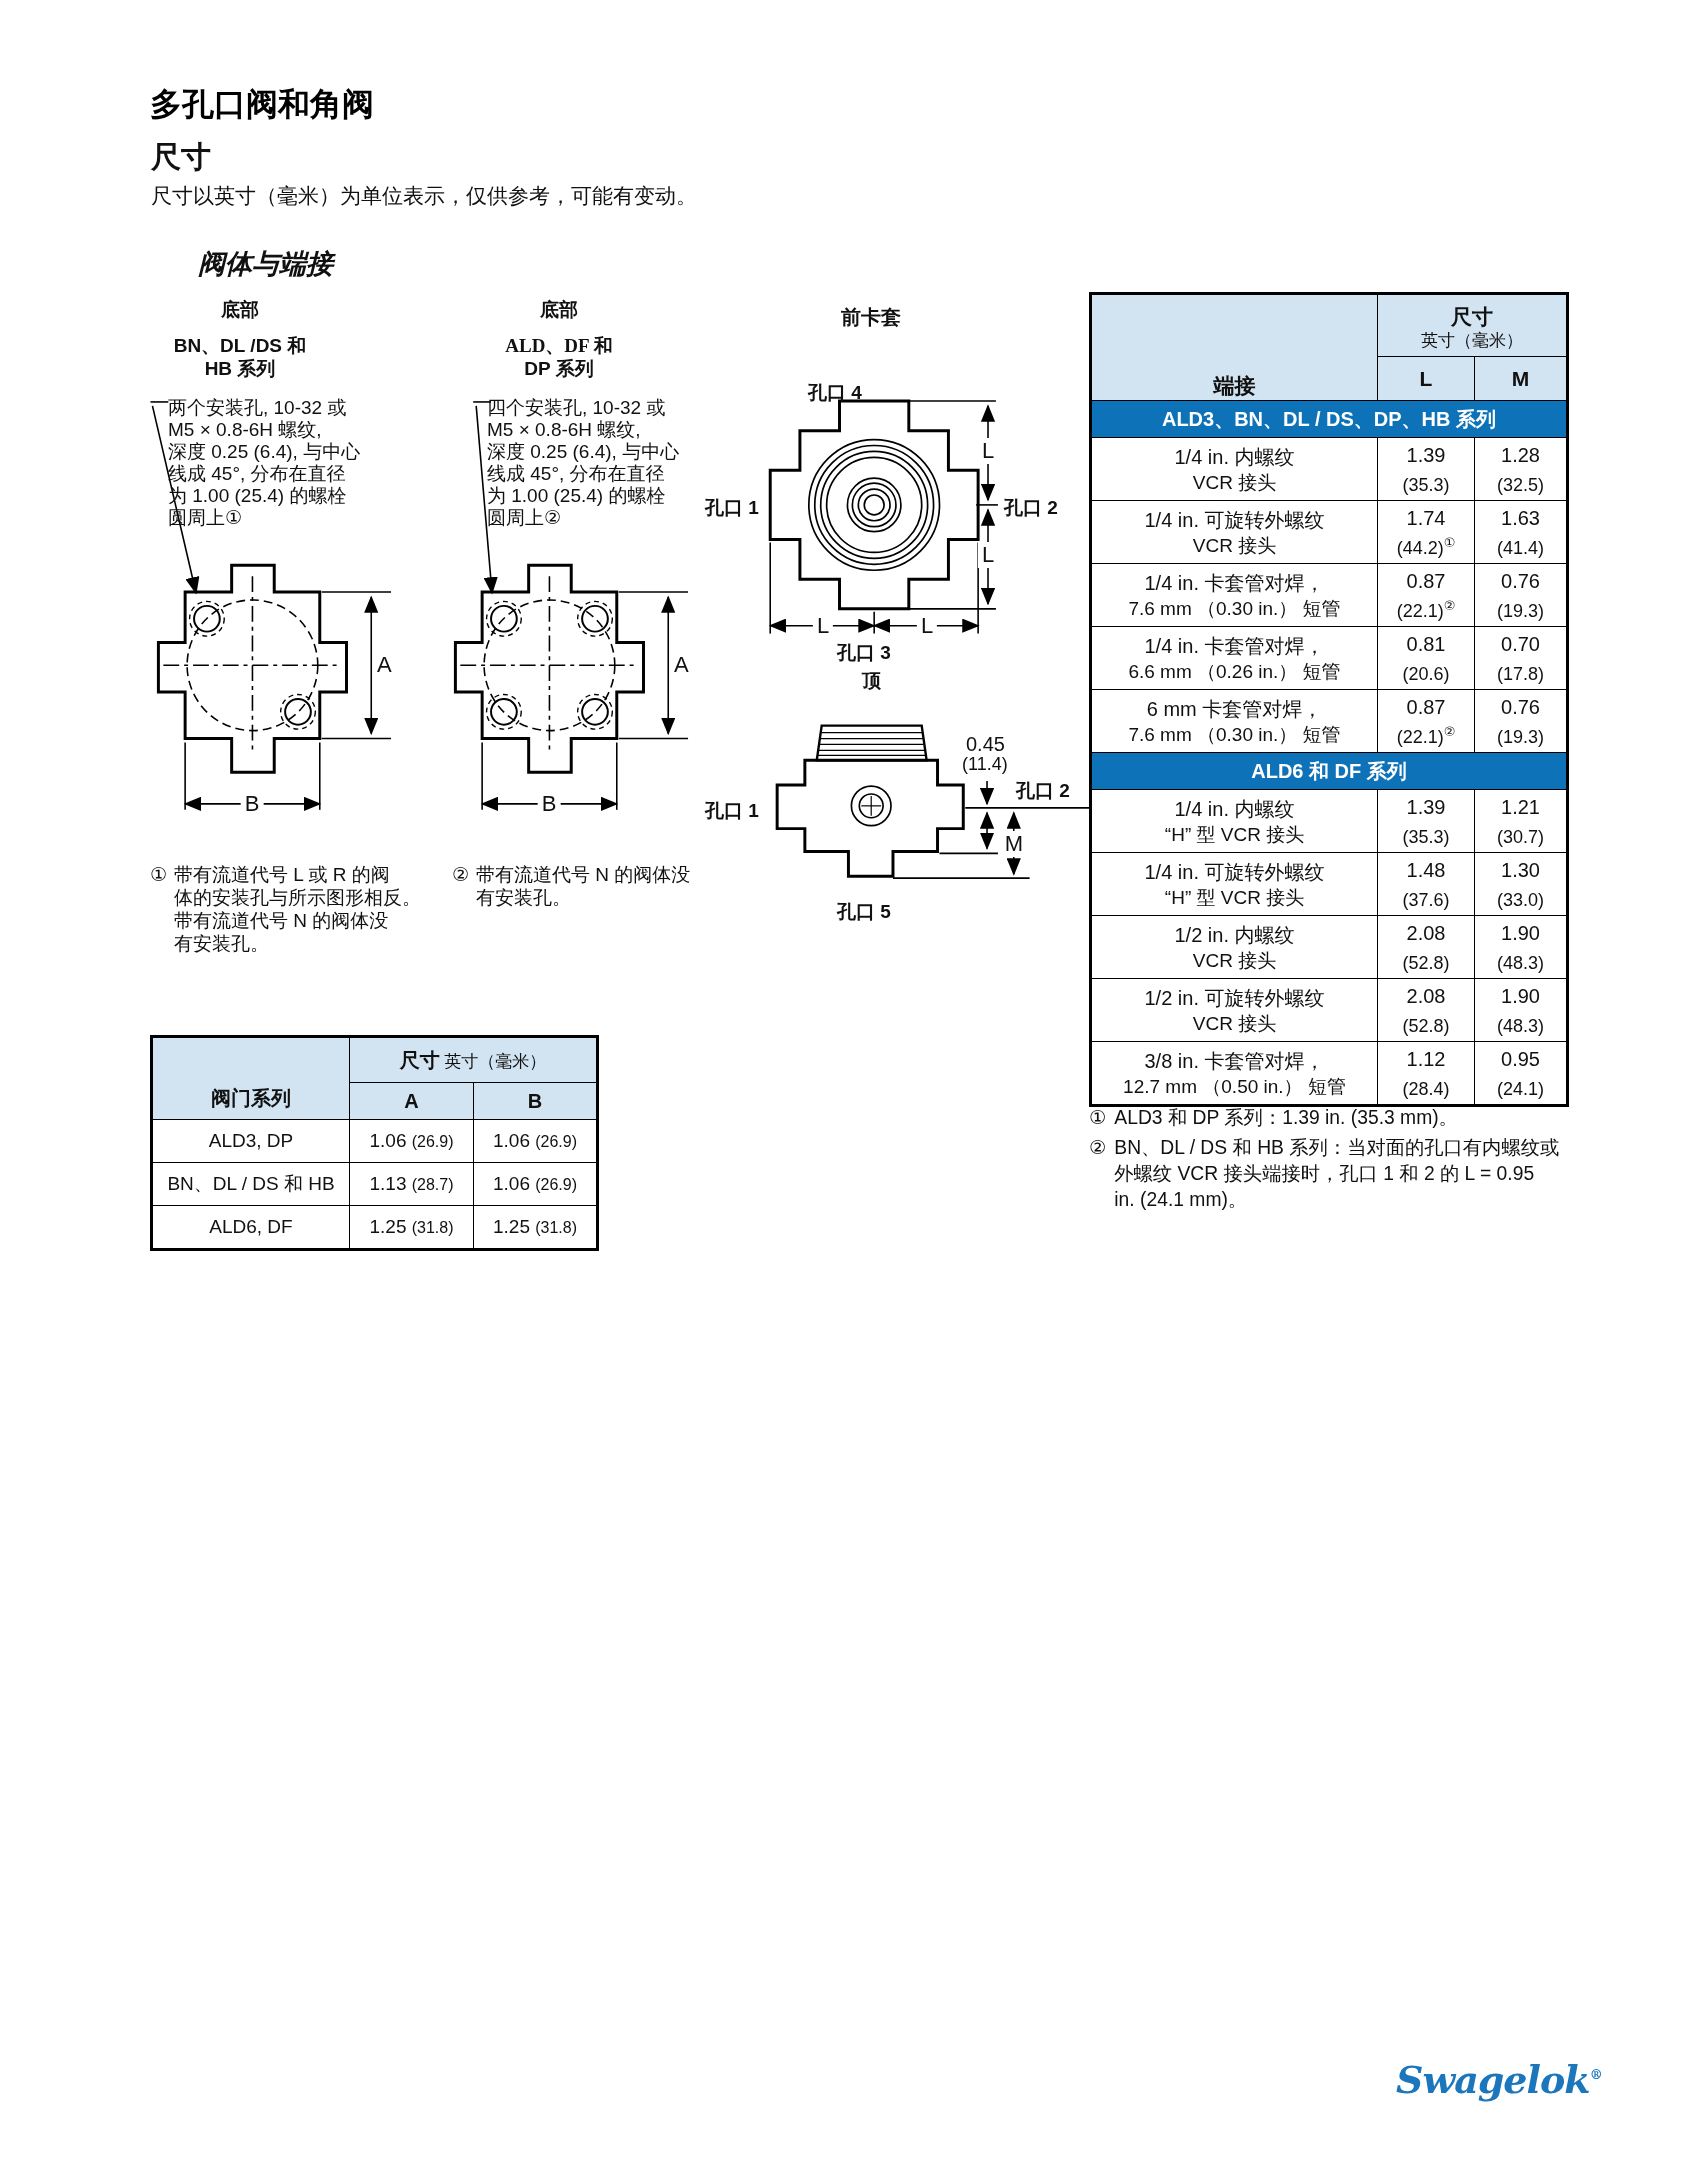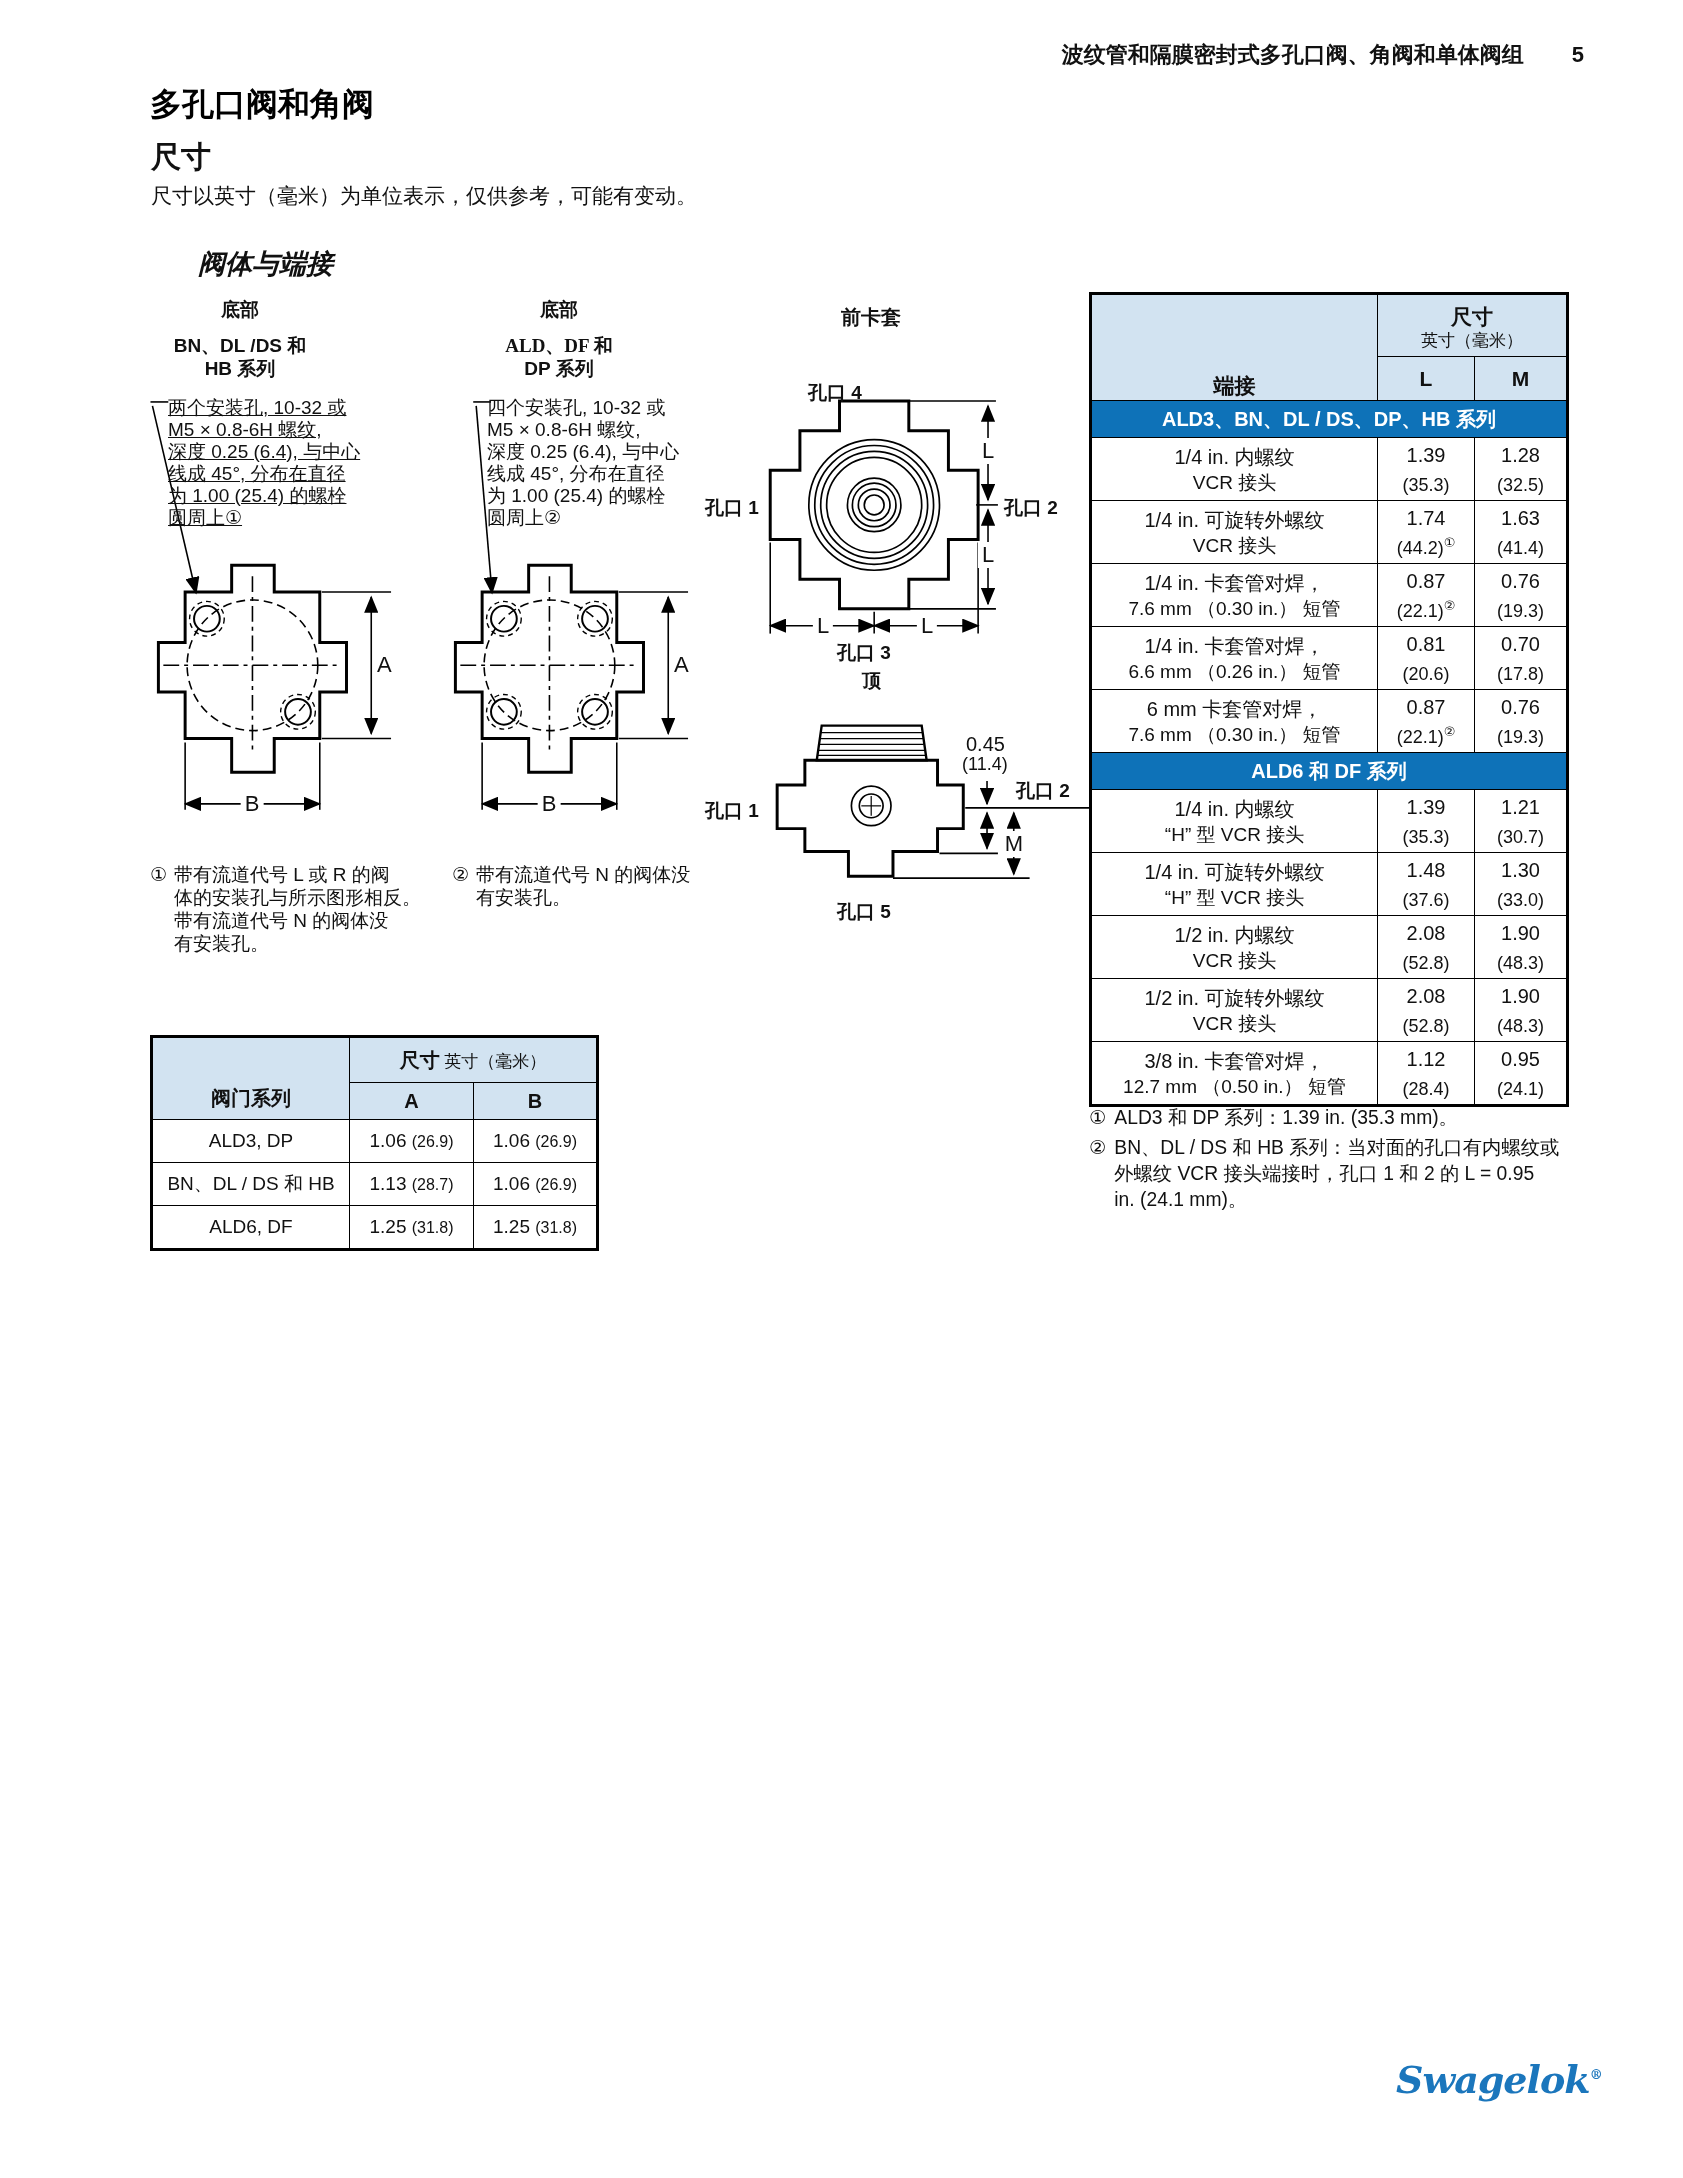--- a/index.html
+++ b/index.html
@@ -60,23 +60,20 @@
         font-family:"DejaVu Serif","Liberation Serif",serif;font-style:italic;font-weight:bold;
         font-size:38px;letter-spacing:-1px;}
   .logo sup{font-size:13px;}
   svg.art{position:absolute;left:0;top:0;pointer-events:none;}
 </style>
 </head>
 <body>
 
 <div class="page">
 
-  <div class="hdr-right">
-    <span>波纹管和隔膜密封式多孔口阀、角阀和单体阀组</span><span class="pgnum">5</span>
-  </div>
   <div class="title-main" style="color:#000000;">多孔口阀和角阀</div>
   <div class="h-dim">尺寸</div>
   <div class="note">尺寸以英寸（毫米）为单位表示，仅供参考，可能有变动。</div>
   <div class="h-body">阀体与端接</div>
 
   <svg class="art" width="1683" height="2178" viewBox="0 0 1700 2200">
     <defs>
       <marker id="ah" markerWidth="11" markerHeight="9" refX="10" refY="4.5" orient="auto-start-reverse">
         <path d="M0,0 L11,4.5 L0,9 z" fill="#000"></path>
       </marker>
@@ -168,21 +165,21 @@
   </svg>
 
   <div class="cap capw" style="left:131px;top:297px;">底部</div>
   <div class="cap capw" style="left:131px;top:333px;">BN、DL /DS 和</div>
   <div class="cap capw" style="left:131px;top:356px;">HB 系列</div>
   <div class="cap capw" style="left:450px;top:297px;">底部</div>
   <div class="cap capw" style="left:450px;top:333px;font-family:Liberation Serif, serif;">ALD、DF 和</div>
   <div class="cap capw" style="left:450px;top:356px;">DP 系列</div>
   <div class="cap" style="left:841px;top:304px;font-size:20px;">前卡套</div>
 
-  <div class="ann" style="left:168px;top:397px;text-decoration:underline;">两个安装孔, 10-32 或
+  <div class="ann" style="left:168px;top:397px;">两个安装孔, 10-32 或
 M5 × 0.8-6H 螺纹,
 深度 0.25 (6.4), 与中心
 线成 45°, 分布在直径
 为 1.00 (25.4) 的螺栓
 圆周上①</div>
   <div class="ann" style="left:487px;top:397px;">四个安装孔, 10-32 或
 M5 × 0.8-6H 螺纹,
 深度 0.25 (6.4), 与中心
 线成 45°, 分布在直径
 为 1.00 (25.4) 的螺栓

